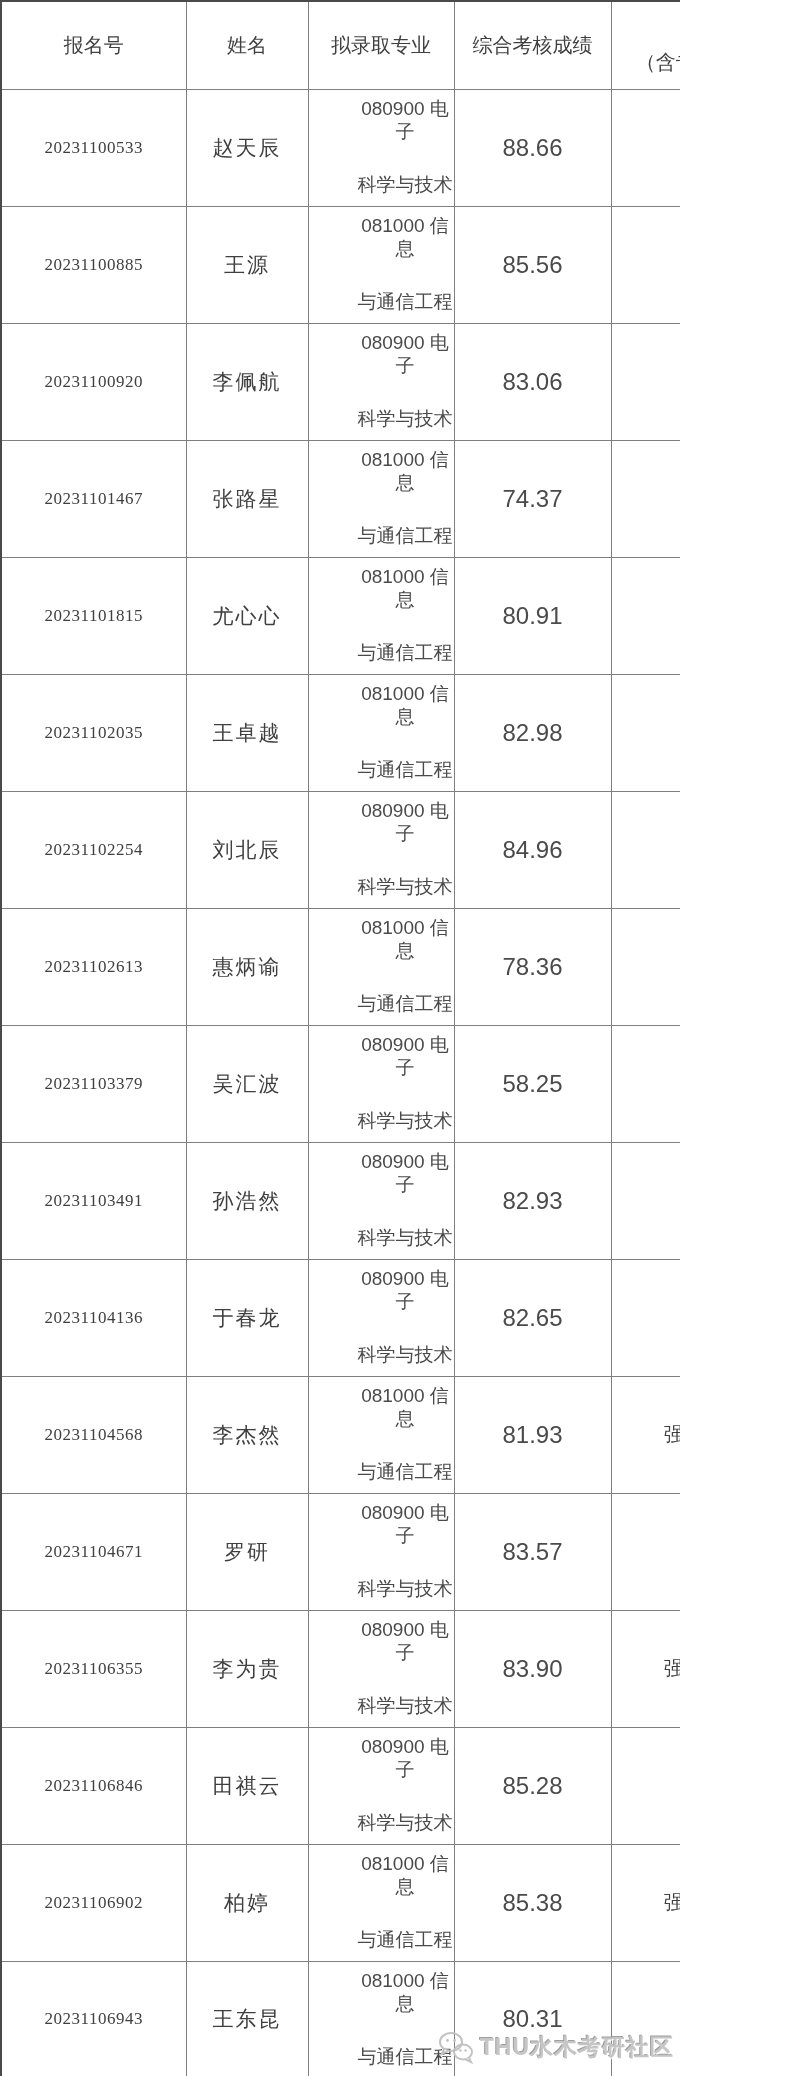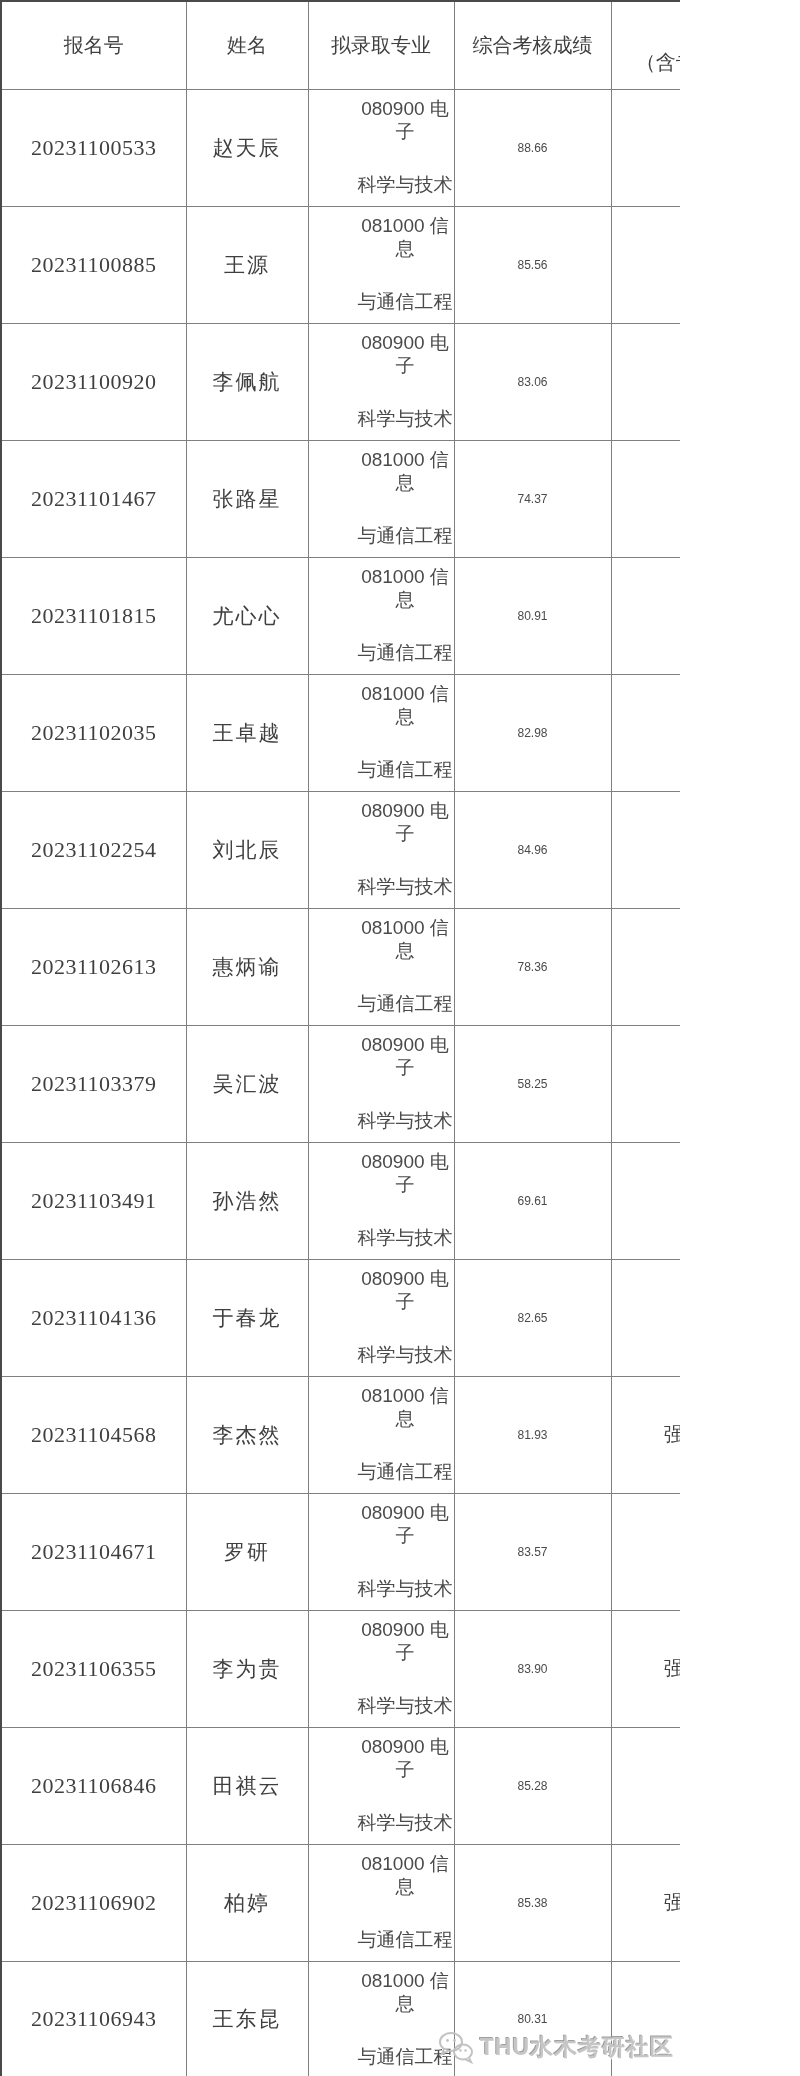--- a/index.html
+++ b/index.html
@@ -44,21 +44,21 @@
     font-weight: normal;
     font-size: 20px;
     color: #3a3a3a;
     font-family: "Liberation Serif", serif;
   }
   th .hdr-line {
     line-height: 1.7;
   }
   td.cell.reg {
     font-family: "Liberation Serif", serif;
-    font-size: 22px;
+    font-size: 17px;
     letter-spacing: 0.5px;
   }
   td.cell.name {
     font-family: "Liberation Serif", serif;
     font-size: 21px;
     letter-spacing: 2px;
   }
   td.cell.major {
     font-family: "Liberation Sans", sans-serif;
     font-size: 19px;
@@ -66,21 +66,21 @@
     padding-left: 48px;
   }
   td.cell.major .major-line {
     line-height: 1.2;
   }
   td.cell.major .major-gap {
     height: 30px;
   }
   td.cell.score {
     font-family: "Liberation Sans", sans-serif;
-    font-size: 12px;
+    font-size: 24px;
     color: #4a4a4a;
   }
   td.cell.remark {
     font-family: Liberation Sans, sans-serif;
     font-size: 20px;
     letter-spacing: 1px;
   }
   .watermark {
     position: absolute;
     right: 6px;
@@ -240,21 +240,21 @@
     </tr>
 
     <tr class="data-row">
       <td class="cell reg">20231103491</td>
       <td class="cell name">孙浩然</td>
       <td class="cell major">
         <div class="major-line">080900 电子</div>
         <div class="major-gap"></div>
         <div class="major-line">科学与技术</div>
       </td>
-      <td class="cell score">69.61</td>
+      <td class="cell score">82.93</td>
       <td class="cell remark"></td>
     </tr>
 
     <tr class="data-row">
       <td class="cell reg">20231104136</td>
       <td class="cell name">于春龙</td>
       <td class="cell major">
         <div class="major-line">080900 电子</div>
         <div class="major-gap"></div>
         <div class="major-line">科学与技术</div>

